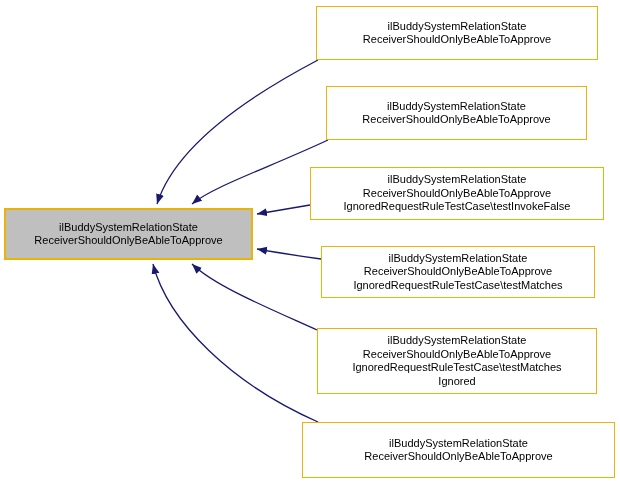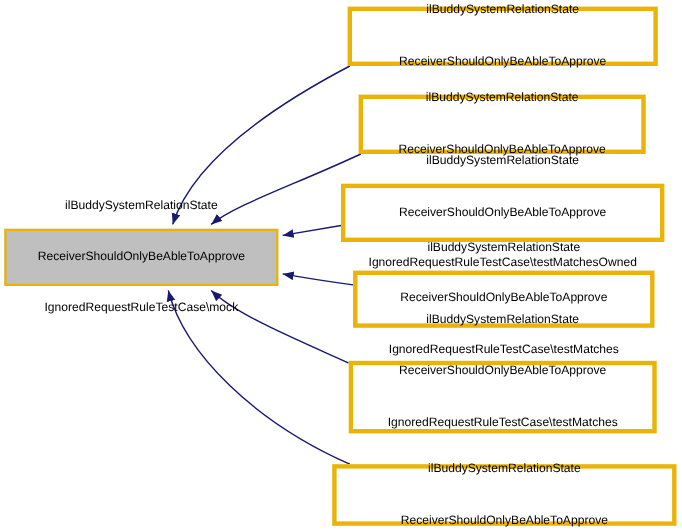--- a/index.html
+++ b/index.html
@@ -20,32 +20,31 @@
     left: 0;
     top: 0;
     width: 620px;
     height: 483px;
     pointer-events: none;
   }
   .node {
     position: absolute;
     box-sizing: border-box;
     background: #ffffff;
-    border: 4px solid #eab308;
+    border: 1px solid #eab308;
     display: flex;
     flex-direction: column;
     justify-content: center;
     text-align: center;
     font-size: 11px;
     line-height: 13.5px;
     color: #000000;
     cursor: pointer;
     z-index: 1;
     white-space: nowrap;
-    gap: 33px;
   }
   .node.center {
     background: #bfbfbf;
     border-width: 2px;
     cursor: default;
   }
   .node div { pointer-events: none; }
 </style>
 </head>
 <body>
@@ -62,37 +61,36 @@
     <path d="M 328,140 C 268,168 214,186 192,204" fill="none" stroke-width="1.3" marker-end="url(#arrow)" stroke="#191970"></path>
     <path d="M 310,205 C 292,208 274,211 257,214" fill="none" stroke-width="1.3" marker-end="url(#arrow)" stroke="#191970"></path>
     <path d="M 321,259 C 299,256 279,253 257,249" fill="none" stroke-width="1.3" marker-end="url(#arrow)" stroke="#191970"></path>
     <path d="M 317,330 C 266,307 215,286 192,264" fill="none" stroke-width="1.3" marker-end="url(#arrow)" stroke="#191970"></path>
     <path d="M 318,422 C 232,384 168,322 153,264" fill="none" stroke-width="1.3" marker-end="url(#arrow)" stroke="#191970"></path>
   </svg>
 
   <div class="node center" style="left:4px; top:208px; width:249px; height:52px;">
     <div>ilBuddySystemRelationState</div>
     <div>ReceiverShouldOnlyBeAbleToApprove</div>
-    <div>IgnoredRequestRuleTestCase\mock</div>
   </div>
 
   <div class="node" style="left:316px; top:6px; width:282px; height:54px;">
     <div>ilBuddySystemRelationState</div>
     <div>ReceiverShouldOnlyBeAbleToApprove</div>
   </div>
 
   <div class="node" style="left:326px; top:86px; width:261px; height:54px;">
     <div>ilBuddySystemRelationState</div>
     <div>ReceiverShouldOnlyBeAbleToApprove</div>
   </div>
 
   <div class="node" style="left:310px; top:167px; width:294px; height:53px;">
     <div>ilBuddySystemRelationState</div>
     <div>ReceiverShouldOnlyBeAbleToApprove</div>
-    <div>IgnoredRequestRuleTestCase\testMatchesOwned</div>
+    <div>IgnoredRequestRuleTestCase\testInvokeFalse</div>
   </div>
 
   <div class="node" style="left:321px; top:246px; width:274px; height:52px;">
     <div>ilBuddySystemRelationState</div>
     <div>ReceiverShouldOnlyBeAbleToApprove</div>
     <div>IgnoredRequestRuleTestCase\testMatches</div>
   </div>
 
   <div class="node" style="left:317px; top:328px; width:280px; height:66px;">
     <div>ilBuddySystemRelationState</div>

